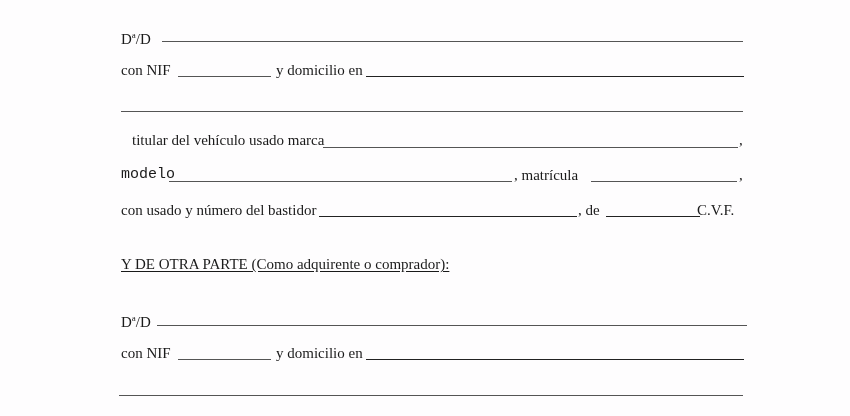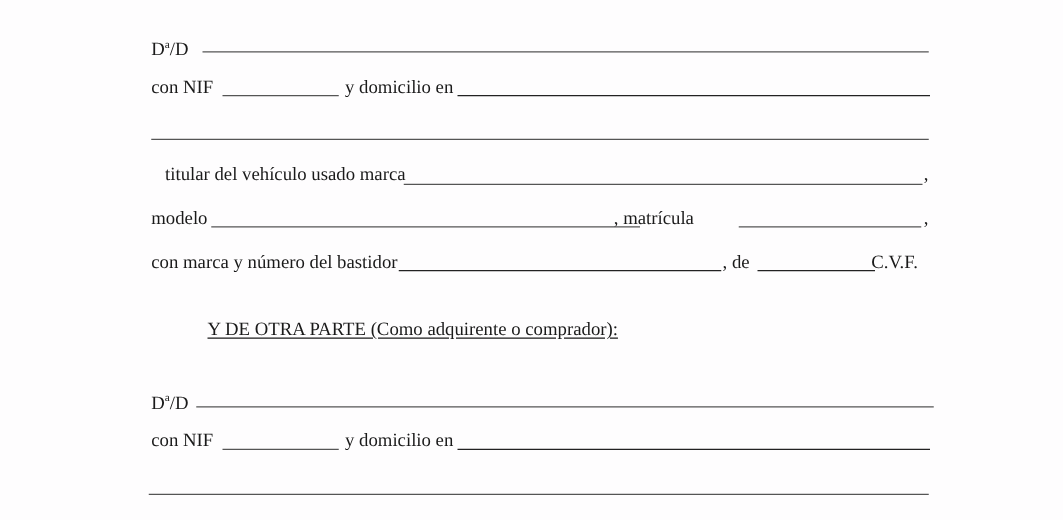--- a/index.html
+++ b/index.html
@@ -5,21 +5,21 @@
   html, body { margin:0; padding:0; }
   body {
     width:850px; height:416px; background:#fefdfe; overflow:hidden;
     font-family:"Liberation Serif", "DejaVu Serif", serif;
     color:#1a1a1a; font-size:15px; position:relative;
   }
   .row { position:absolute; left:121px; height:20px; white-space:nowrap; }
   .row span { position:absolute; top:0; line-height:18px; }
   .line { position:absolute; height:0; border-top:1px solid #555; }
   .line.bold { border-top:1.6px solid #222; }
-  .heading { text-decoration:underline; text-underline-offset:2px;margin-left:45px; }
+  .heading { text-decoration:underline; text-underline-offset:2px; }
   sup { font-size:9px; vertical-align:6px; }
 </style>
 </head>
 <body>
 
 <div class="row" style="top:26px;">
   <span style="left:0;"><span style="position:static">D</span><sup>a</sup><span style="position:static">/D</span></span>
 </div>
 <div class="line" style="left:162px; top:41px; width:581px;"></div>
 
@@ -32,29 +32,29 @@
 
 <div class="line" style="left:121px; top:111px; width:622px;"></div>
 
 <div class="row" style="top:131px;">
   <span style="left:11px;">titular del vehículo usado marca</span>
   <span style="left:618px;">,</span>
 </div>
 <div class="line" style="left:323px; top:147px; width:415px;"></div>
 
 <div class="row" style="top:166px;">
-  <span style="left:0;">modelo</span>
-  <span style="left:370px;">,  matrícula</span>
+  <span style="left:0;font-family:Liberation Mono, monospace;">modelo</span>
+  <span style="left:393px;">,  matrícula</span>
   <span style="left:618px;">,</span>
 </div>
 <div class="line" style="left:169px; top:181px; width:343px;"></div>
 <div class="line" style="left:591px; top:181px; width:146px;"></div>
 
 <div class="row" style="top:201px;">
-  <span style="left:0;">con marca y número del bastidor</span>
+  <span style="left:0;">con usado y número del bastidor</span>
   <span style="left:457px;">, de</span>
   <span style="left:576px;">C.V.F.</span>
 </div>
 <div class="line bold" style="left:319px; top:216px; width:258px;"></div>
 <div class="line bold" style="left:606px; top:216px; width:94px;"></div>
 
 <div class="row" style="top:255px;">
   <span style="left:0;" class="heading">Y DE OTRA PARTE (Como adquirente o comprador):</span>
 </div>
 

